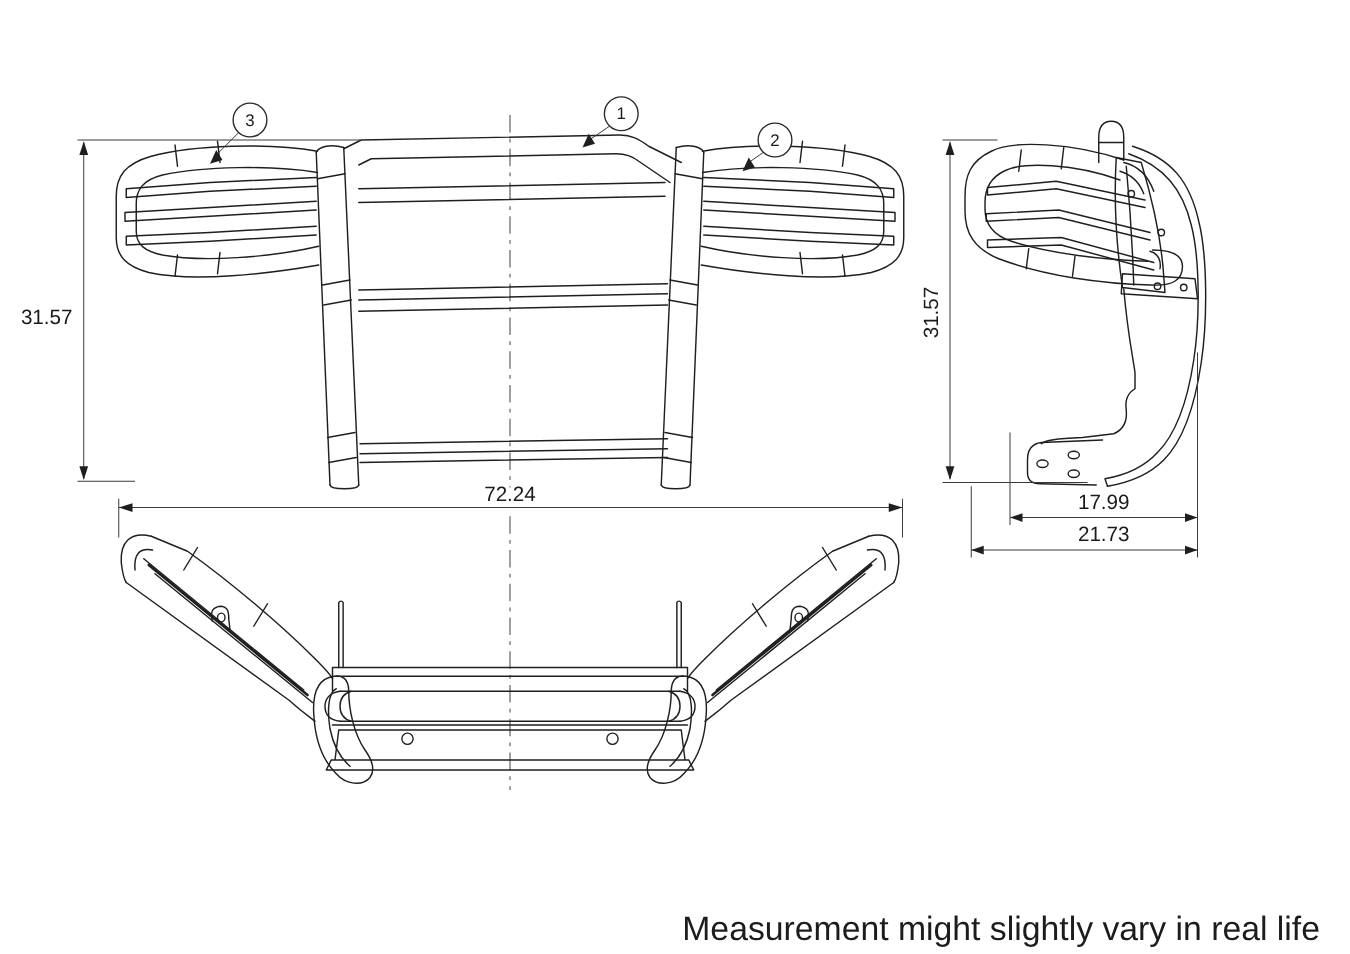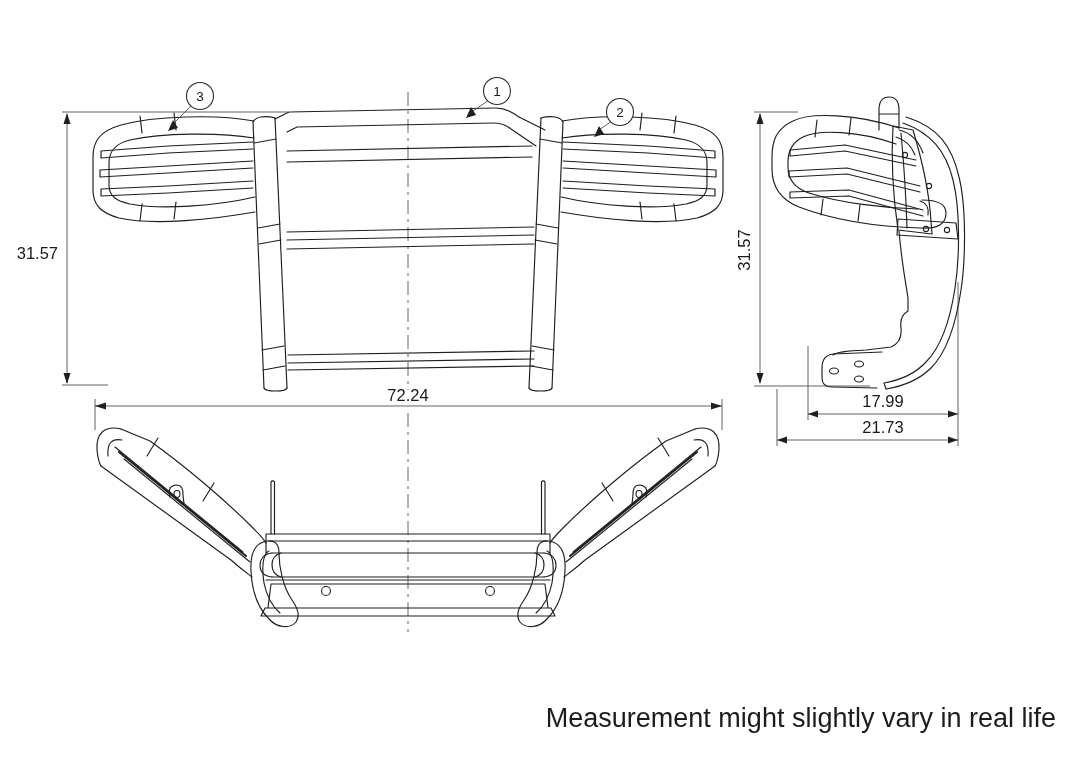--- a/index.html
+++ b/index.html
@@ -10,21 +10,21 @@
   .s   {fill:none;stroke:#1f1f1f;stroke-width:1.15;stroke-linecap:round;stroke-linejoin:round;}
   .s2  {fill:none;stroke:#1f1f1f;stroke-width:2.1;stroke-linecap:round;}
   .hole{fill:none;stroke:#1f1f1f;stroke-width:1.1;}
   
   .thin{fill:none;stroke:#3a3a3a;stroke-width:0.8;}
   .cl  {fill:none;stroke:#555;stroke-width:0.9;stroke-dasharray:14 5 3 5;}
   .arr {fill:#1f1f1f;stroke:none;}
   .dimtext{font-family:"Liberation Sans",sans-serif;font-size:16.5px;fill:#1a1a1a;}
   .callout-circle{fill:#ffffff;stroke:#2a2a2a;stroke-width:1.1;}
   .callout-num{font-family:"Liberation Sans",sans-serif;font-size:13.5px;fill:#1a1a1a;}
-  .disclaimer{position:absolute;right:24px;top:703px;font-size:27px;color:#1c1c1c;
+  .disclaimer{position:absolute;right:24px;top:728px;font-size:27px;color:#1c1c1c;
               font-family:"Liberation Sans",sans-serif;}
 </style>
 </head>
 <body>
 
 <div class="canvas">
 <svg width="1080" height="763" viewBox="0 0 1080 763">
 
   <g>
     <path class="cl" d="M408,92 L408,390"></path>

